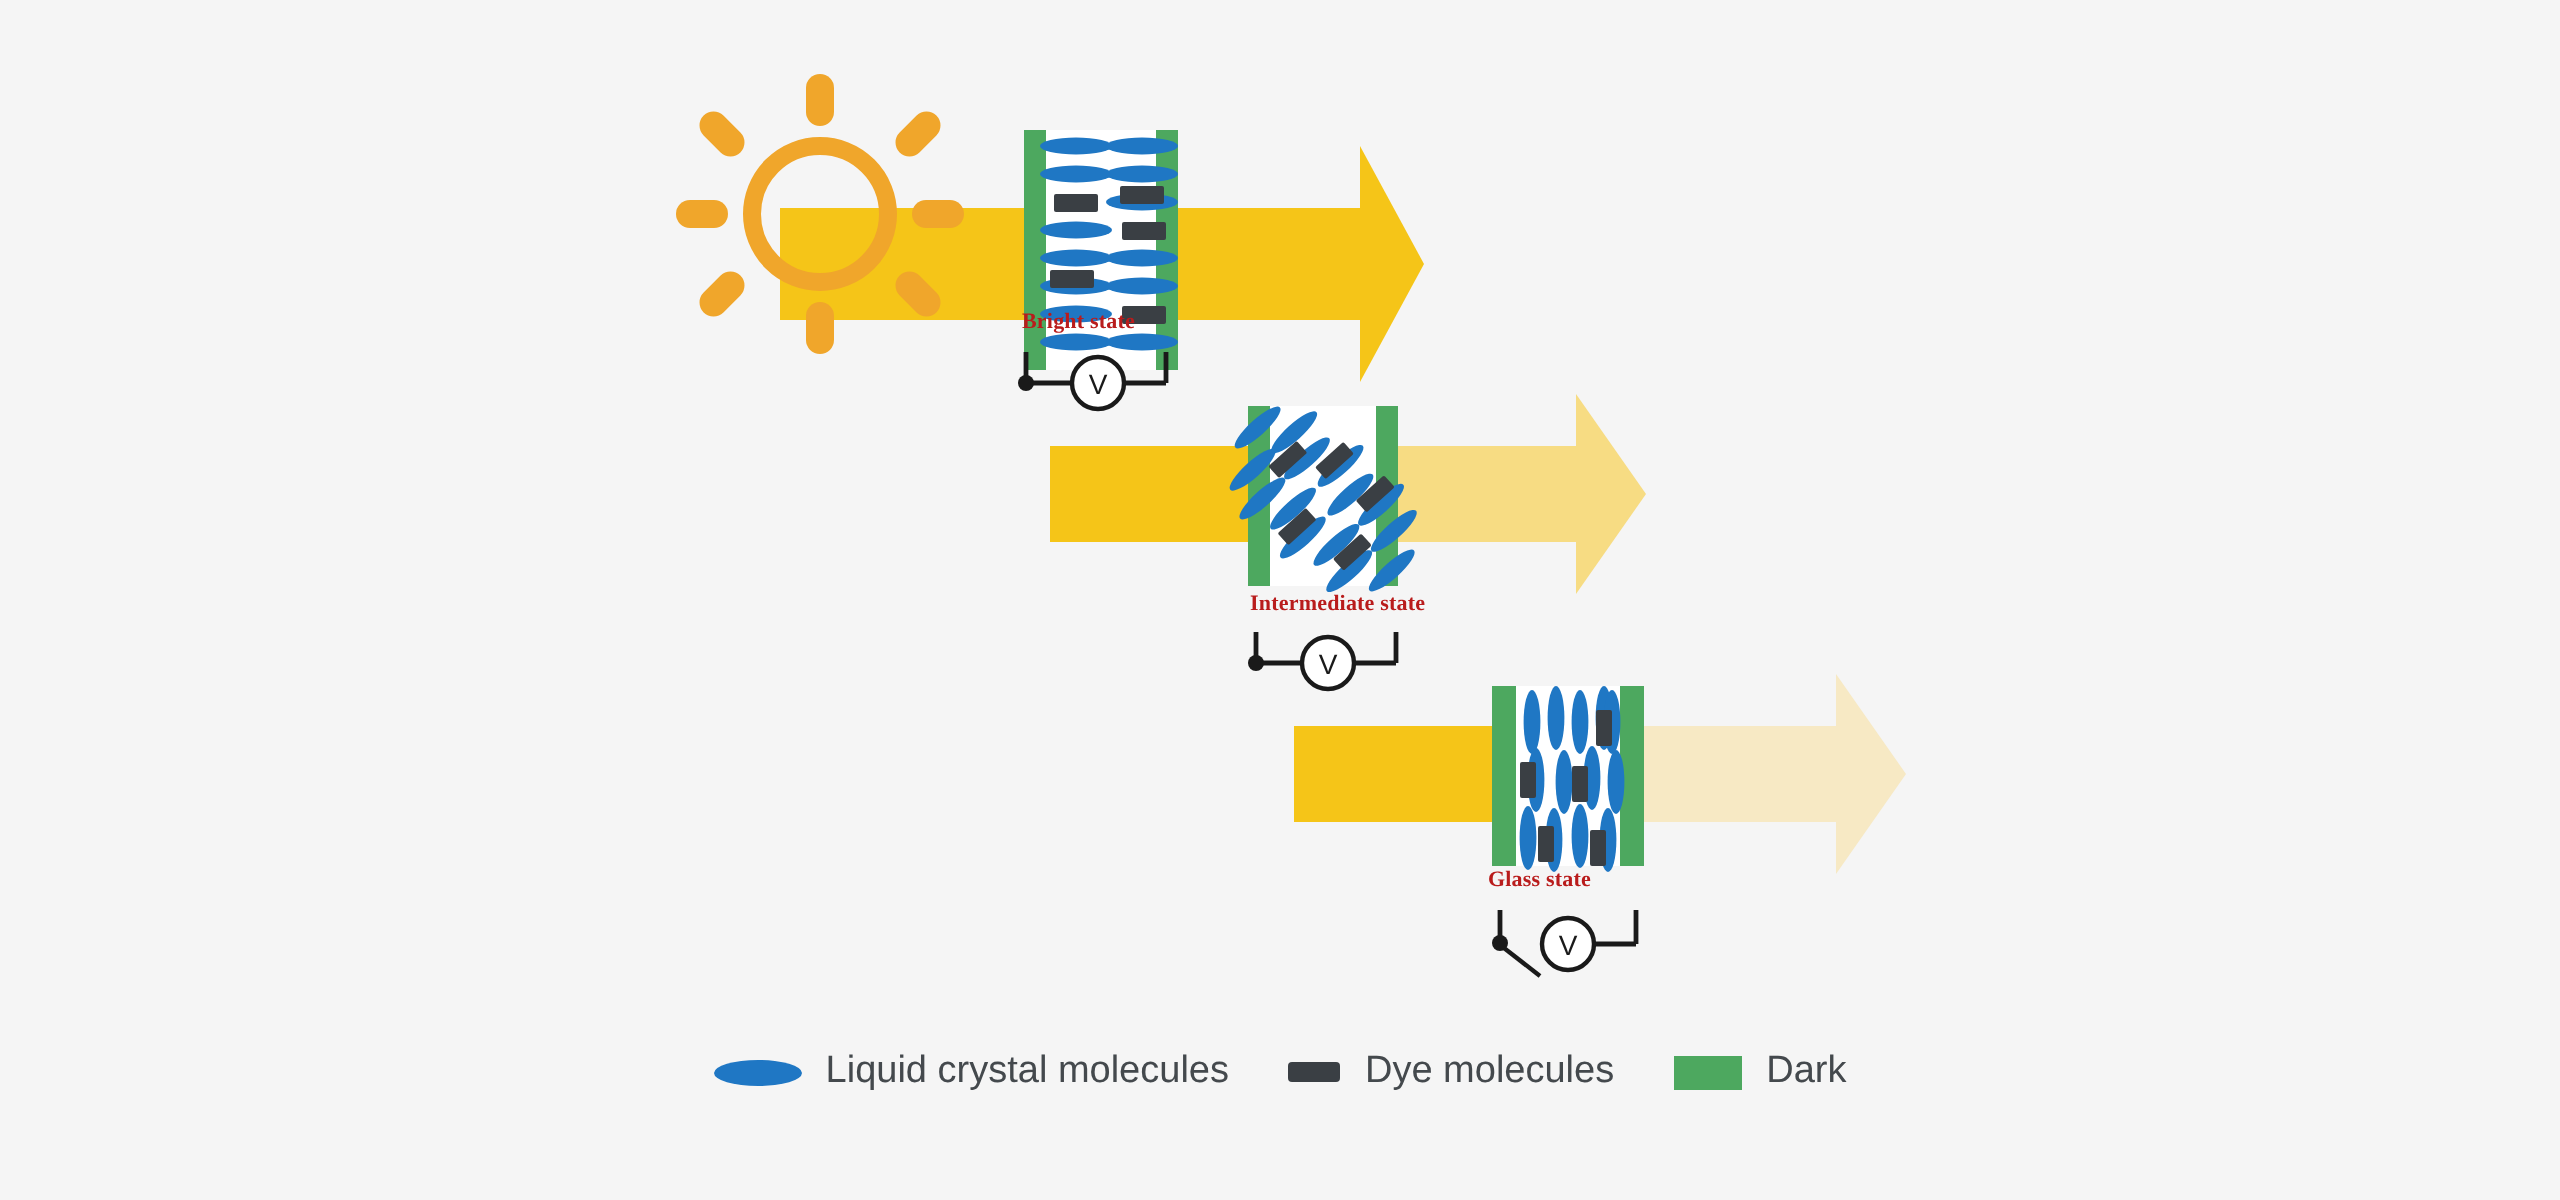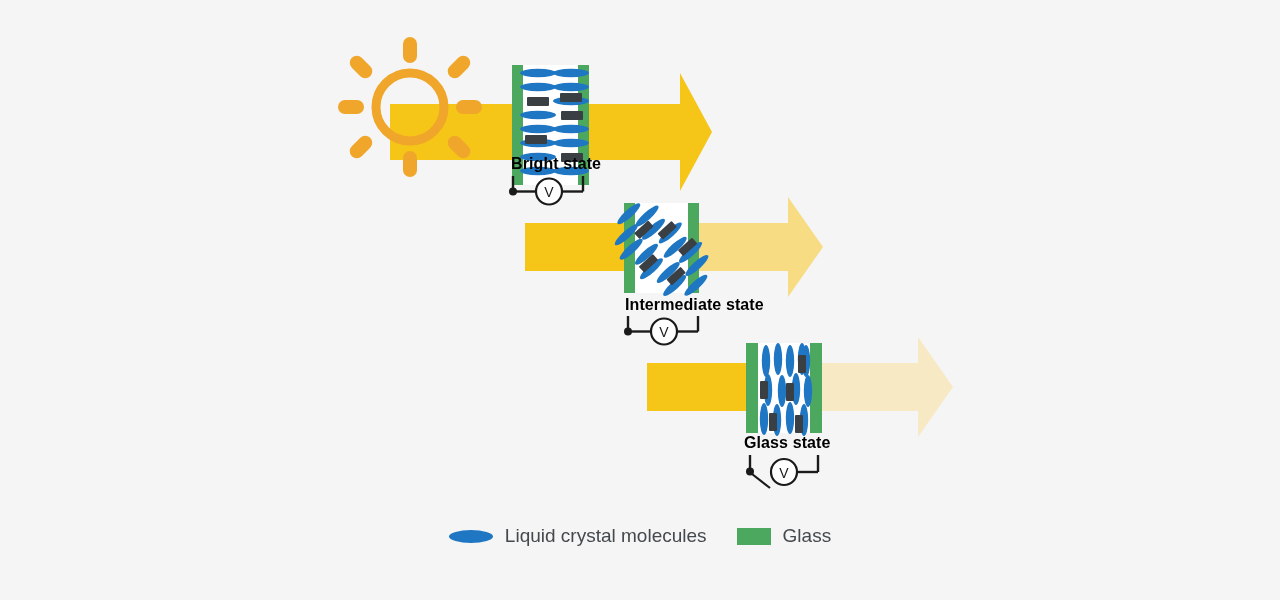--- a/index.html
+++ b/index.html
@@ -6,25 +6,26 @@
   body{
     width:1280px;height:600px;
     background:#f5f5f5;
     font-family:"Liberation Sans", sans-serif;
     overflow:hidden;
     position:relative;
   }
   #stage{position:absolute;inset:0;}
   .lbl{
     position:absolute;
-    font-size:16px;
+    font-size:11px;
     font-weight:700;
-    color:#000000;
+    color:#b91c1c;
     white-space:nowrap;
     letter-spacing:0.1px;
+    font-family:Liberation Serif, serif;
   }
   .legend{
     position:absolute;
     left:0; top:525px; width:1280px;
     display:flex;
     justify-content:center;
     align-items:center;
     gap:30px;
   }
   .legend-item{display:flex;align-items:center;gap:12px;}
@@ -221,18 +222,22 @@
     <line x1="57" y1="20" x2="78" y2="20" stroke="#1A1A1A" stroke-width="2.4"></line>
     <line x1="78" y1="20" x2="78" y2="3" stroke="#1A1A1A" stroke-width="2.4"></line>
   </svg>
 
   <div class="legend">
     <div class="legend-item">
       <span class="sw-lc"></span>
       <span class="legend-text">Liquid crystal molecules</span>
     </div>
     <div class="legend-item">
+      <span class="sw-dye"></span>
+      <span class="legend-text">Dye molecules</span>
+    </div>
+    <div class="legend-item">
       <span class="sw-glass"></span>
-      <span class="legend-text">Glass</span>
+      <span class="legend-text">Dark</span>
     </div>
   </div>
 
 </div>
 
 </body></html>

